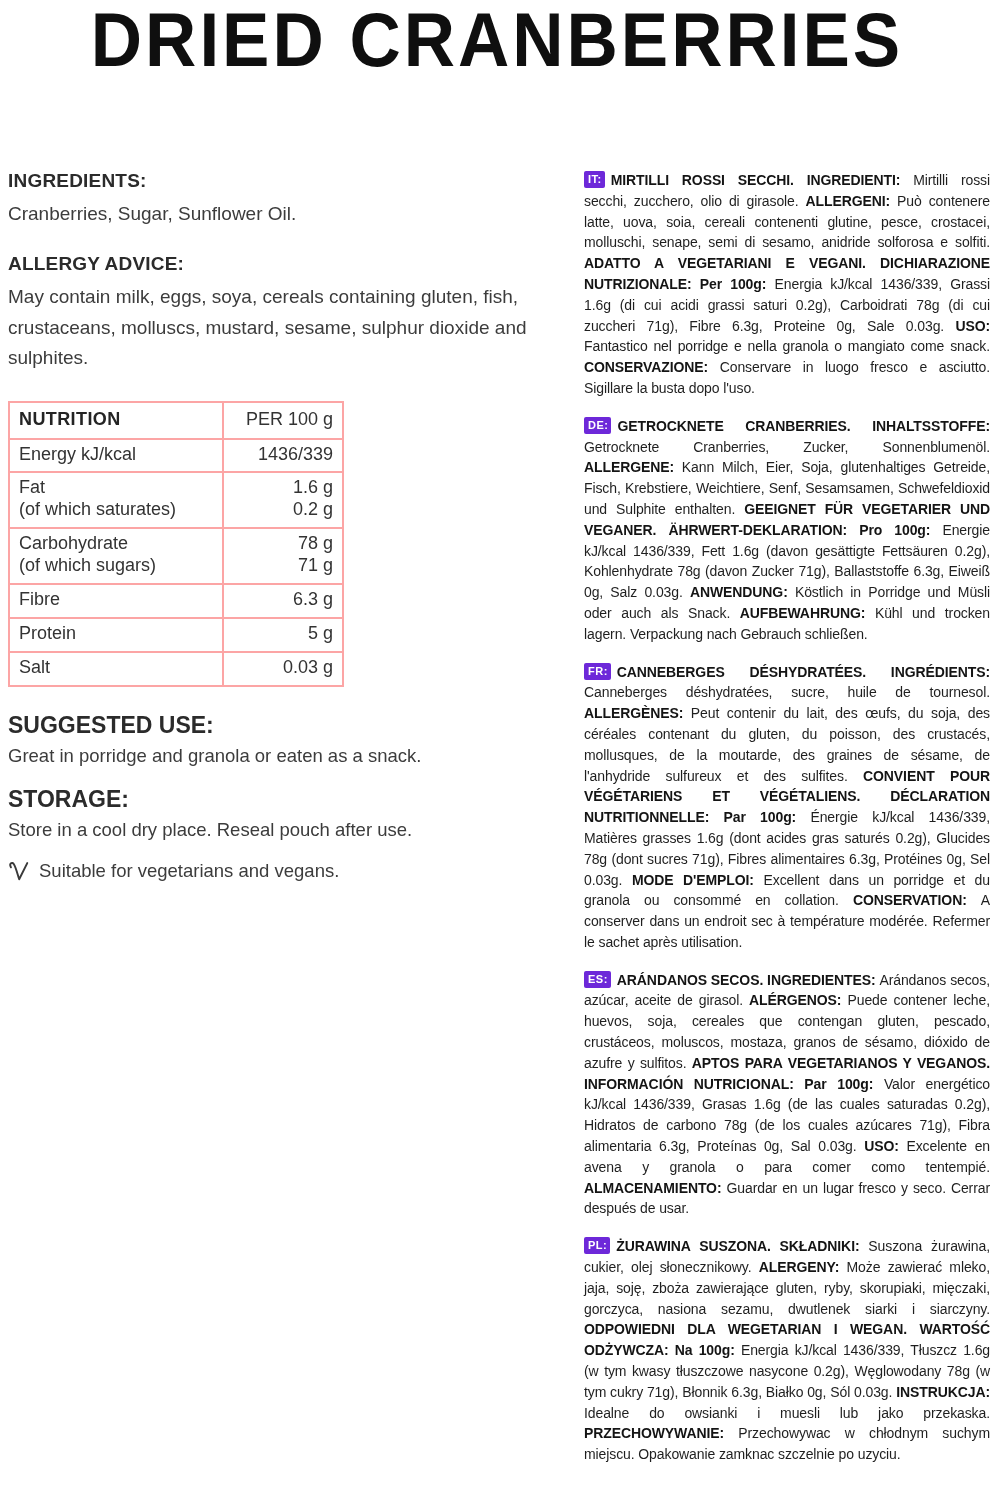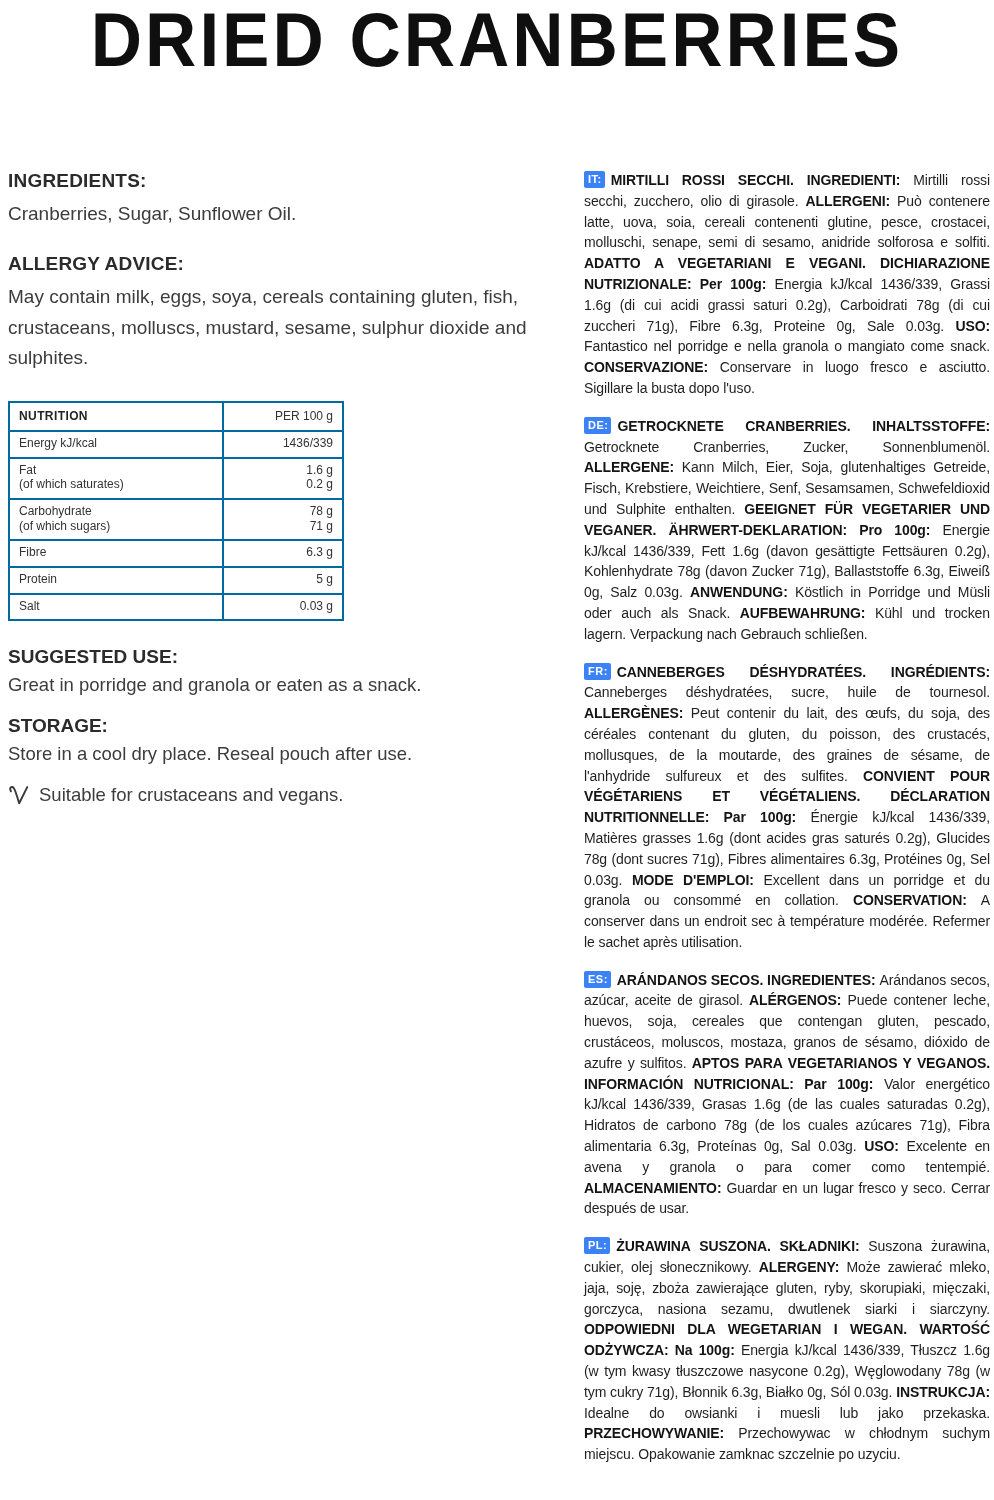--- a/index.html
+++ b/index.html
@@ -15,39 +15,39 @@
   }
   .cols { display:flex; margin-top:97px; padding:0 4px 0 8px; box-sizing:border-box; }
   .left  { flex:0 0 576px; width:576px; padding-right:30px; box-sizing:border-box; }
   .right { flex:1; min-width:0; }
 
   .lh { font-size:19px; font-weight:700; color:#2b2b2b; margin:0 0 7px 0; letter-spacing:.2px; }
   .lb { font-size:19px; color:#3c3c3c; margin:0 0 27px 0; line-height:1.6; }
 
   table.nut { border-collapse:collapse; width:336px; margin:1px 0 25px 0; }
   table.nut td {
-    border:2px solid #0369a1; vertical-align:top;
-    font-size:12px; line-height:1.22; color:#333333; padding:4px 9px 6px 9px;
+    border:2px solid #fca5a5; vertical-align:top;
+    font-size:18px; line-height:1.22; color:#333333; padding:4px 9px 6px 9px;
   }
   table.nut td.c2 { width:100px;text-align:right; }
   table.nut tr.hdr td { padding-top:6px; padding-bottom:7px; }
   table.nut tr.hdr td.h1 { font-weight:700; letter-spacing:.4px; color:#242424; }
 
-  .sh { font-size:19px; font-weight:700; color:#2b2b2b; margin:0 0 4px 0; }
+  .sh { font-size:23px; font-weight:700; color:#2b2b2b; margin:0 0 4px 0; }
   .sb { font-size:18.5px; color:#3c3c3c; margin:0 0 17px 0; line-height:1.4; }
   .veg { display:flex; align-items:center; gap:9px; font-size:18.5px; color:#3c3c3c; margin-top:3px; }
   .veg svg { flex:0 0 auto; display:block; }
 
   .blk {
     font-size:14px; line-height:20.8px; text-align:justify; color:#1f1f1f;
     margin:0 0 17px 0; letter-spacing:-0.1px;
   }
   .blk b { color:#141414; }
   .badge {
-    display:inline-block; background:#3b82f6; color:#ffffff;
+    display:inline-block; background:#6d28d9; color:#ffffff;
     font-weight:700; font-size:11px; line-height:1; letter-spacing:.5px;
     padding:3px 3px 3px 4px; border-radius:2px; margin-right:6px;
     position:relative; top:-2px;
   }
 
   .footer { position:absolute; left:0; right:0; bottom:0px; text-align:center; }
   .logo { font-size:48px; font-weight:700; color:#141414; letter-spacing:0; line-height:1; display:inline-block; }
   .tm { font-size:11px; font-weight:700; color:#141414; vertical-align:top; position:relative; top:2px; left:2px; }
 </style>
 </head>
@@ -135,21 +135,21 @@
 
       <h3 class="sh">STORAGE:</h3>
       <p class="sb">Store in a cool dry place. Reseal pouch after use.</p>
 
       <div class="veg">
         <span>
           <svg width="22" height="22" viewBox="0 0 24 24">
             <path d="M3.2 8 C0.8 3.4 4.6 1.8 6.4 4.6 C8.4 7.8 9.6 12.4 11.4 18.6 L12.2 21 L21 3.4" fill="none" stroke="#3a3a3a" stroke-width="2.1" stroke-linecap="round" stroke-linejoin="round"></path>
           </svg>
         </span>
-        <span>Suitable for crustaceans and vegans.</span>
+        <span>Suitable for vegetarians and vegans.</span>
       </div>
 
     </div>
 
     <div class="right">
 
       <p class="blk"><span class="badge">IT:</span><span><b>MIRTILLI ROSSI SECCHI. INGREDIENTI: </b>Mirtilli rossi secchi, zucchero, olio di girasole. <b>ALLERGENI: </b>Può contenere latte, uova, soia, cereali contenenti glutine, pesce, crostacei, molluschi, senape, semi di sesamo, anidride solforosa e solfiti. <b>ADATTO A VEGETARIANI E VEGANI. DICHIARAZIONE NUTRIZIONALE: Per 100g: </b>Energia kJ/kcal 1436/339, Grassi 1.6g (di cui acidi grassi saturi 0.2g), Carboidrati 78g (di cui zuccheri 71g), Fibre 6.3g, Proteine 0g, Sale 0.03g. <b>USO: </b>Fantastico nel porridge e nella granola o mangiato come snack. <b>CONSERVAZIONE: </b>Conservare in luogo fresco e asciutto. Sigillare la busta dopo l'uso.</span></p>
 
       <p class="blk"><span class="badge">DE:</span><span><b>GETROCKNETE CRANBERRIES. INHALTSSTOFFE: </b>Getrocknete Cranberries, Zucker, Sonnenblumenöl. <b>ALLERGENE: </b>Kann Milch, Eier, Soja, glutenhaltiges Getreide, Fisch, Krebstiere, Weichtiere, Senf, Sesamsamen, Schwefeldioxid und Sulphite enthalten. <b>GEEIGNET FÜR VEGETARIER UND VEGANER. ÄHRWERT-DEKLARATION: Pro 100g: </b>Energie kJ/kcal 1436/339, Fett 1.6g (davon gesättigte Fettsäuren 0.2g), Kohlenhydrate 78g (davon Zucker 71g), Ballaststoffe 6.3g, Eiweiß 0g, Salz 0.03g. <b>ANWENDUNG: </b>Köstlich in Porridge und Müsli oder auch als Snack. <b>AUFBEWAHRUNG: </b>Kühl und trocken lagern. Verpackung nach Gebrauch schließen.</span></p>
 

